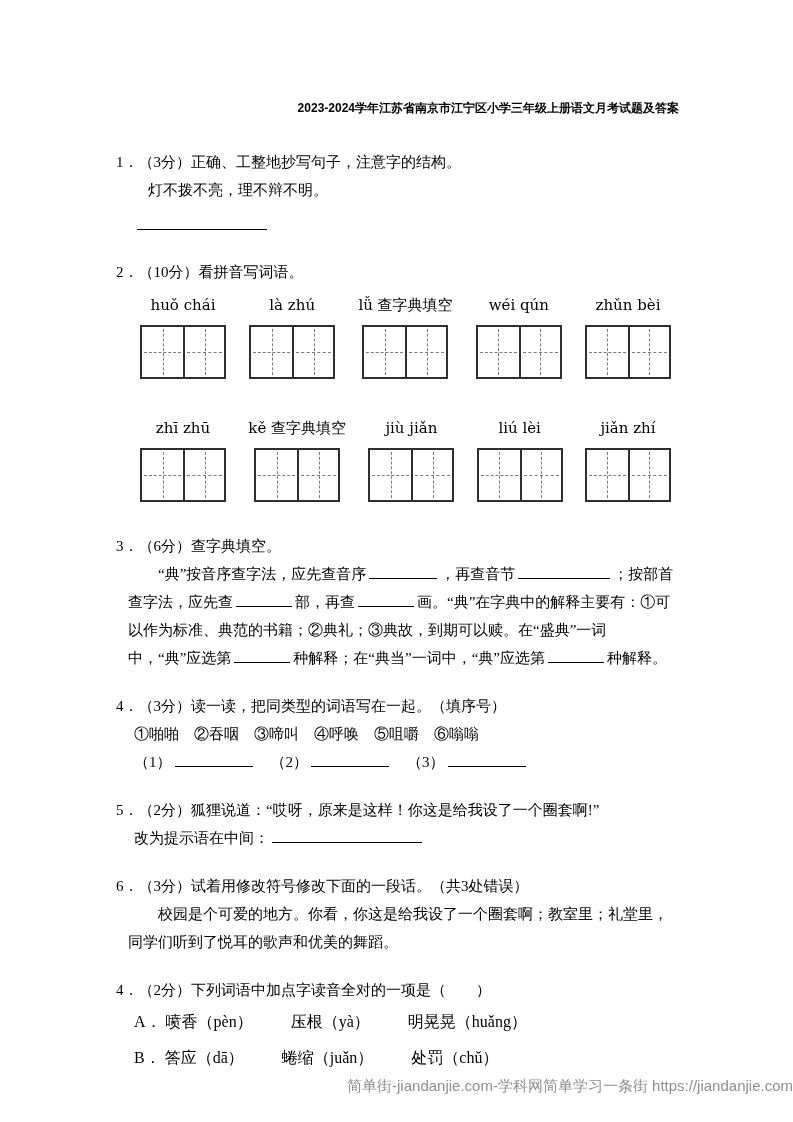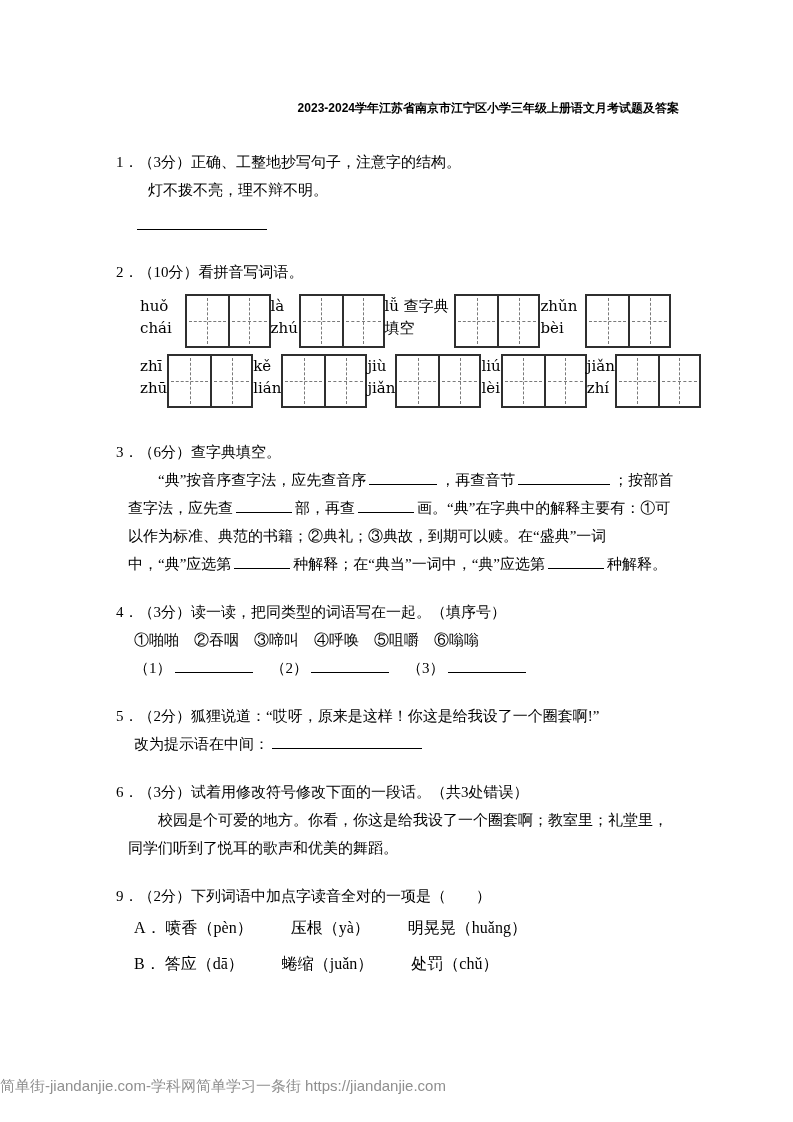--- a/index.html
+++ b/index.html
@@ -37,22 +37,22 @@
     height:1.02em;
     border-bottom:1px solid #000;
     vertical-align:baseline;
     margin:0 3px;
   }
   .answer-line { margin:8px 0 2px 18px; line-height:26px; }
 
   
   .pinyin-wrap { padding:8px 8px 10px 24px; }
   .pinyin-row { display:flex; justify-content:space-between; }
-  .pinyin-row + .pinyin-row { margin-top:6px; }
-  .word { display:flex; flex-direction:row; align-items:center; }
+  .pinyin-row + .pinyin-row { margin-top:38px; }
+  .word { display:flex; flex-direction:column; align-items:center; }
   .pinyin {
     font-size:15px;
     line-height:22px;
     margin-bottom:9px;
     font-family:"DejaVu Serif",serif;
   }
   .grid-block { display:flex; border:2px solid #2f2f2f; background:#fff; }
   .cell { width:41px; height:50px; position:relative; }
   .cell + .cell { border-left:2px solid #2f2f2f; }
   .cell::before {
@@ -70,21 +70,21 @@
   .choice-item { margin-right:38px; }
   .dot-under { position:relative; display:inline-block; }
   .dot-under::after {
     content:"\2022";
     position:absolute; left:50%; transform:translateX(-50%);
     top:14px; font-size:10px; line-height:1; color:#000;
   }
 
   .footer {
     position:absolute; left:0; right:0; bottom:26px;
-    text-align:left;
+    text-align:right;
     color:#8f8f8f;
     font-size:15px;
     font-family:"Liberation Sans","DejaVu Sans",sans-serif;
   }
 </style>
 </head>
 <body>
 
 <div class="page">
 
@@ -115,37 +115,44 @@
             </div>
           </div>
           <div class="word">
             <div class="pinyin">lǚ 查字典填空</div>
             <div class="grid-block">
               <div class="cell"></div>
               <div class="cell"></div>
             </div>
           </div>
           <div class="word">
+            <div class="pinyin">wéi qún</div>
+            <div class="grid-block">
+              <div class="cell"></div>
+              <div class="cell"></div>
+            </div>
+          </div>
+          <div class="word">
             <div class="pinyin">zhǔn bèi</div>
             <div class="grid-block">
               <div class="cell"></div>
               <div class="cell"></div>
             </div>
           </div>
         </div>
         <div class="pinyin-row">
           <div class="word">
             <div class="pinyin">zhī zhū</div>
             <div class="grid-block">
               <div class="cell"></div>
               <div class="cell"></div>
             </div>
           </div>
           <div class="word">
-            <div class="pinyin">kě lián</div>
+            <div class="pinyin">kě 查字典填空</div>
             <div class="grid-block">
               <div class="cell"></div>
               <div class="cell"></div>
             </div>
           </div>
           <div class="word">
             <div class="pinyin">jiù jiǎn</div>
             <div class="grid-block">
               <div class="cell"></div>
               <div class="cell"></div>
@@ -184,21 +191,21 @@
     <div class="q-header">5．（2分）狐狸说道：“哎呀，原来是这样！你这是给我设了一个圈套啊!”</div>
     <div class="line indent1">改为提示语在中间：<span class="blank" style="width: 150px;"></span></div>
   </div>
 
   <div class="q">
     <div class="q-header">6．（3分）试着用修改符号修改下面的一段话。（共3处错误）</div>
     <p class="para">校园是个可爱的地方。你看，你这是给我设了一个圈套啊；教室里；礼堂里，同学们听到了悦耳的歌声和优美的舞蹈。</p>
   </div>
 
   <div class="q">
-    <div class="q-header">9．（2分）下列词语中加点字读音全对的一项是（　　）</div>
+    <div class="q-header">4．（2分）下列词语中加点字读音全对的一项是（　　）</div>
     <div class="option-line">
       <span class="opt-label">A．</span><span><span class="choice-item"><span class="dot-under">喷</span>香（pèn）</span><span class="choice-item"><span class="dot-under">压</span>根（yà）</span><span class="choice-item">明<span class="dot-under">晃</span>晃（huǎng）</span></span>
     </div>
     <div class="option-line">
       <span class="opt-label">B．</span><span><span class="choice-item"><span class="dot-under">答</span>应（dā）</span><span class="choice-item"><span class="dot-under">蜷</span>缩（juǎn）</span><span class="choice-item"><span class="dot-under">处</span>罚（chǔ）</span></span>
     </div>
   </div>
 
   <div class="footer">简单街-jiandanjie.com-学科网简单学习一条街 https://jiandanjie.com</div>
 

